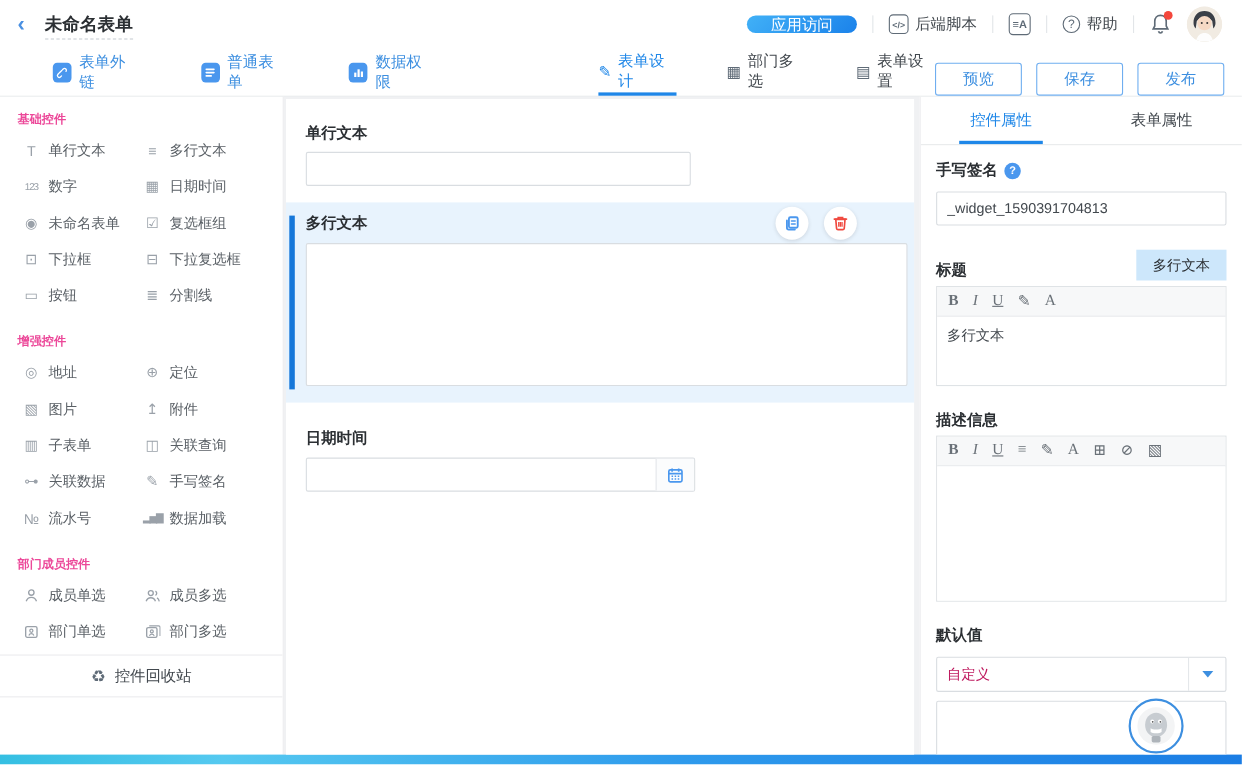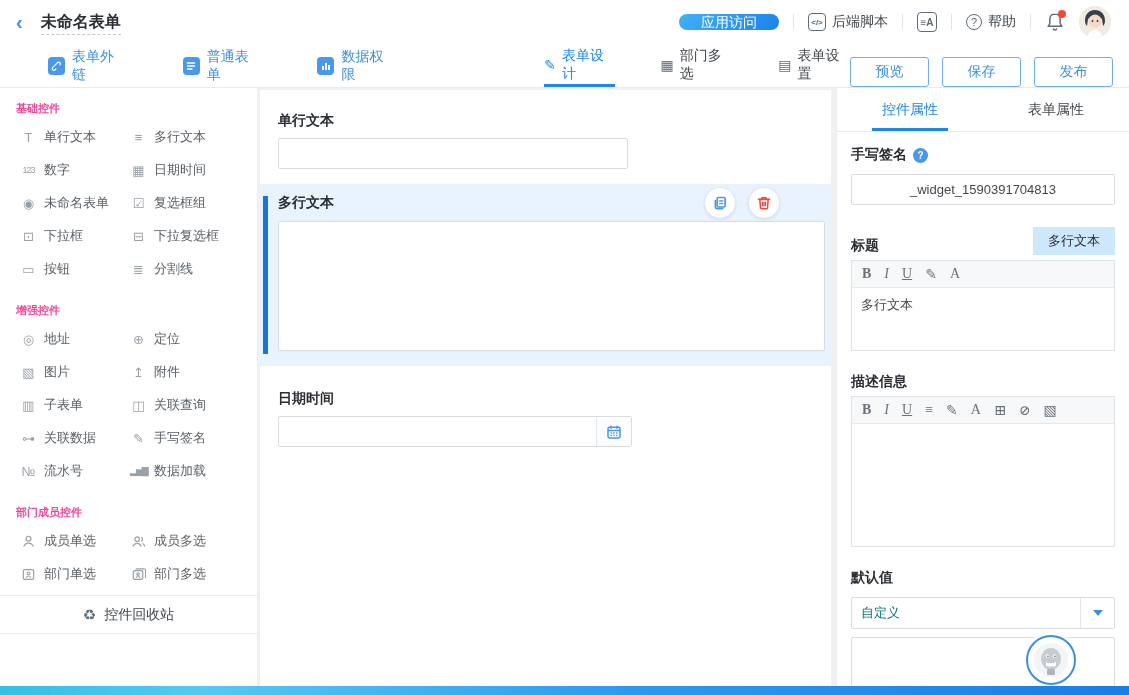--- a/index.html
+++ b/index.html
@@ -68,32 +68,32 @@
 
   
   .panel { width:293px; flex:0 0 auto; background:#fff; border-left:1px solid #ececee; display:flex; flex-direction:column; overflow:hidden; }
   .p-tabs { height:44px; display:flex; border-bottom:1px solid #e8eaec; flex:0 0 auto; }
   .p-tab { flex:1; display:flex; align-items:center; justify-content:center; font-size:14px; color:#42484e; cursor:pointer; position:relative; }
   .p-tab.active { color:#1f87e8; }
   .p-tab.active::after { content:""; position:absolute; bottom:0; left:50%; transform:translateX(-50%); width:76px; height:3px; background:#1f87e8; }
   .p-body { flex:1; padding:14px 14px 0; overflow:hidden; }
   .p-label { font-size:14px; font-weight:bold; color:#2b2f33; display:flex; align-items:center; gap:6px; }
   .q-ic { width:15px; height:15px; background:#4a97ee; color:#fff; border-radius:50%; font-size:10px; display:flex; align-items:center; justify-content:center; cursor:pointer; }
-  .p-input { width:100%; height:31px; border:1px solid #d9dde1; border-radius:2px; font-size:13px; padding:0 9px; color:#42484e; outline:none; margin-top:10px;text-align:center; }
+  .p-input { width:100%; height:31px; border:1px solid #d9dde1; border-radius:2px; font-size:13px; padding:0 9px; color:#42484e; outline:none; margin-top:10px; }
   .title-row { margin-top:22px; display:flex; align-items:flex-end; justify-content:space-between; }
   .chip { background:#cde7fb; font-size:13px; color:#2b2f33; padding:5px 15px; cursor:pointer; }
   .editor { border:1px solid #dfe3e6; margin-top:5px; }
   .ed-toolbar { height:27px; background:#f7f8f9; border-bottom:1px solid #e6e9eb; display:flex; align-items:center; gap:13px; padding:0 10px; color:#6a7178; }
   .ed-toolbar .t-b { font-family:"Liberation Serif","DejaVu Serif",serif; font-size:14px; cursor:pointer; }
   .bold { font-weight:bold; } .ital { font-style:italic; } .undl { text-decoration:underline; }
   .ed-content { background:#fff; font-size:13px; color:#42484e; padding:8px 9px; }
   .ed-content.h64 { height:62px; } .ed-content.h120 { height:122px; }
   .sec-gap { margin-top:22px; }
   .select { margin-top:10px; height:32px; border:1px solid #d9dde1; border-radius:2px; display:flex; align-items:center; cursor:pointer; }
-  .select .sel-txt { flex:1; font-size:13px; color:#0f766e; padding:0 9px;font-family:Liberation Serif, serif; }
+  .select .sel-txt { flex:1; font-size:13px; color:#be185d; padding:0 9px;font-family:Liberation Serif, serif; }
   .select .caret-box { width:34px; align-self:stretch; border-left:1px solid #e4e7ea; display:flex; align-items:center; justify-content:center; }
   .caret { width:0; height:0; border-left:5px solid transparent; border-right:5px solid transparent; border-top:6px solid #3d8fe0; }
   .def-input { margin-top:8px; height:54px; border:1px solid #d9dde1; border-radius:2px; position:relative; background:#fff; }
   .robot { position:absolute; right:38px; top:-3px; width:50px; height:50px; border-radius:50%; background:#fff; border:2px solid #3d8fe0; box-shadow:0 0 0 3px #fff; display:flex; align-items:center; justify-content:center; }
 
   
   .strip { height:9px; flex:0 0 auto; background:linear-gradient(90deg,#35bfe2 0%,#55c9f0 18%,#2e9aec 55%,#1b7de4 100%); }
 </style>
 </head>
 <body>

